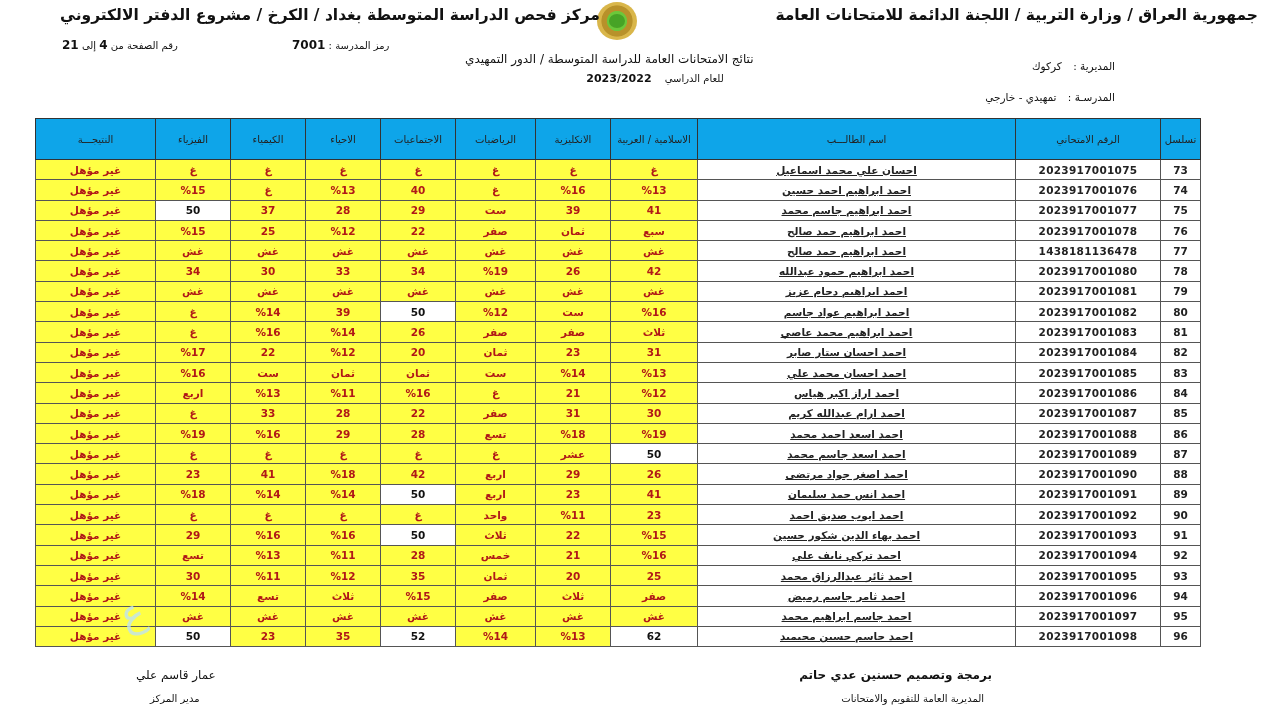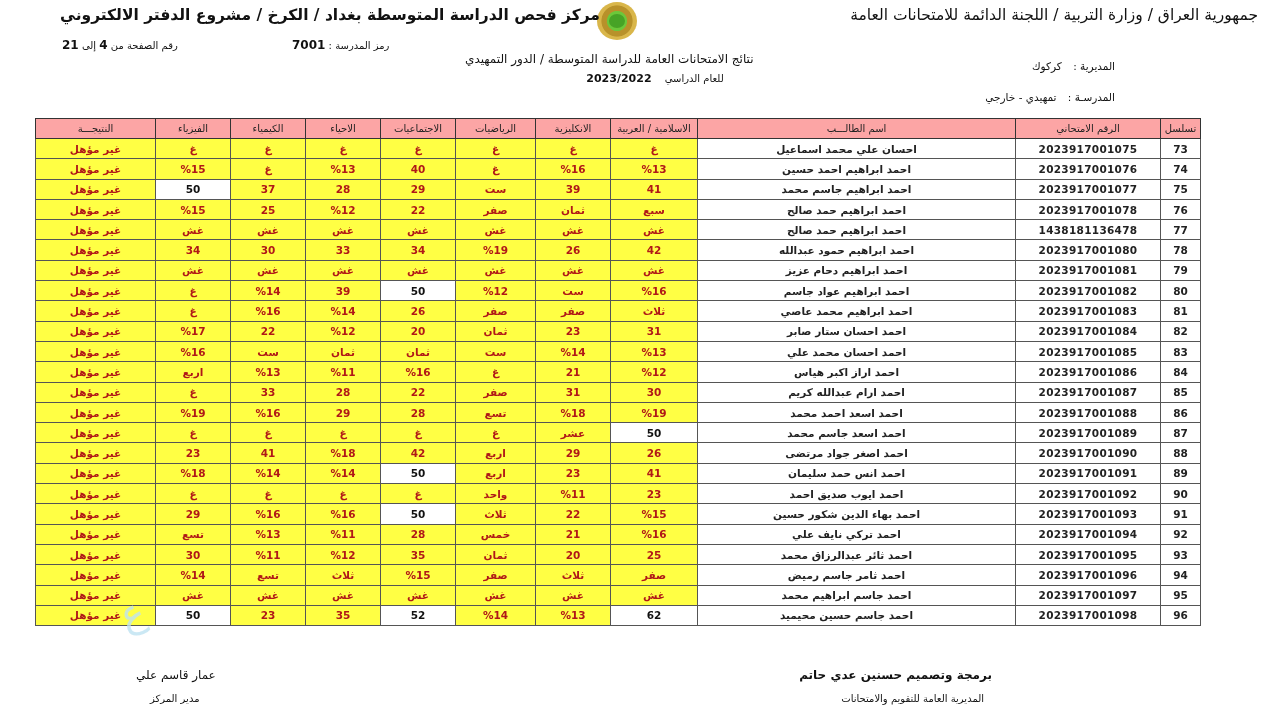--- a/index.html
+++ b/index.html
@@ -1,45 +1,45 @@
 <!DOCTYPE html>
 <html><head>
 <meta charset="utf-8">
 <style>
   * { box-sizing: border-box; margin: 0; padding: 0; }
   html, body { width: 1280px; height: 720px; background: #ffffff; overflow: hidden; }
   body { position: relative; font-family: "DejaVu Sans", "Liberation Sans", sans-serif; color: #111; }
   .abs { position: absolute; white-space: nowrap; }
   .rtl { direction: rtl; }
 
-  .title-right { right: 22px; top: 6px; font-size: 15.5px; font-weight: normal; }
+  .title-right { right: 22px; top: 6px; font-size: 15.5px; font-weight: bold; }
   .title-left { left: 60px; top: 6px; font-size: 15.5px; font-weight: bold; }
   .logo { left: 597px; top: 2px; width: 40px; height: 38px; border-radius: 50%;
           background: radial-gradient(circle at 50% 50%, #6cc73a 0 35%, #b8912a 38% 55%, #d9b64a 58% 72%, #8a6a1a 74% 100%); }
   .logo-inner { position:absolute; left: 12px; top: 12px; width: 16px; height: 14px; border-radius: 50%; background:#3f9a22; opacity:.8; }
 
   .school-code { left: 286px; top: 38px; font-size: 10px; }
   .school-code b { font-size: 12px; margin-left: 6px; }
   .page-no { left: 62px; top: 38px; font-size: 10px; }
   .page-no b { font-size: 12px; }
 
   .sub1 { left: 465px; width: 380px; top: 52px; font-size: 12px; text-align: left; }
   .sub2 { left: 465px; width: 380px; top: 72px; font-size: 10px; text-align: center; }
   .sub2 b { font-size: 11px; margin-right: 10px; }
 
   .dir { right: 165px; top: 60px; font-size: 10.5px; }
   .school { right: 165px; top: 91px; font-size: 10.5px; }
   .lbl-val { margin-right: 8px; }
 
   table.grid { position: absolute; left: 35px; top: 118px; width: 1165px; border-collapse: collapse; direction: rtl; table-layout: fixed; }
   table.grid th, table.grid td { border: 1px solid #555; text-align: center; overflow: hidden; white-space: nowrap; }
-  table.grid th { background: #fca5a5; height: 20px; font-size: 10px; font-weight: normal; color: #222; border-color: #333; }
+  table.grid th { background: #0ea5e9; height: 41px; font-size: 10px; font-weight: normal; color: #222; border-color: #333; }
   table.grid td { height: 20.3px; font-size: 10.5px; font-weight: bold; }
   td.plain { background: #ffffff; color: #222; }
-  td.name { text-align: right; padding-right: 20px; font-weight: normal; font-size: 10.5px; }
+  td.name { text-align: right; padding-right: 20px; font-weight: normal; font-size: 10.5px; text-decoration: underline; }
   td.grade { background: #ffff44; color: #b01818; }
   td.grade.white { background: #ffffff; color: #111; }
   td.result { background: #ffff44; color: #b01818; font-size: 9.5px; }
   td.mono { font-family: "DejaVu Sans", sans-serif; letter-spacing: 0.3px; }
 
   .watermark { left: 120px; top: 590px; font-size: 40px; color: #bfe3f2; opacity: 0.8; transform: rotate(-20deg); }
 
   .foot-r1 { right: 288px; top: 668px; font-size: 12px; font-weight: bold; }
   .foot-r2 { right: 296px; top: 693px; font-size: 10px; }
   .foot-l1 { left: 136px; top: 668px; font-size: 12px; font-weight: normal; }

